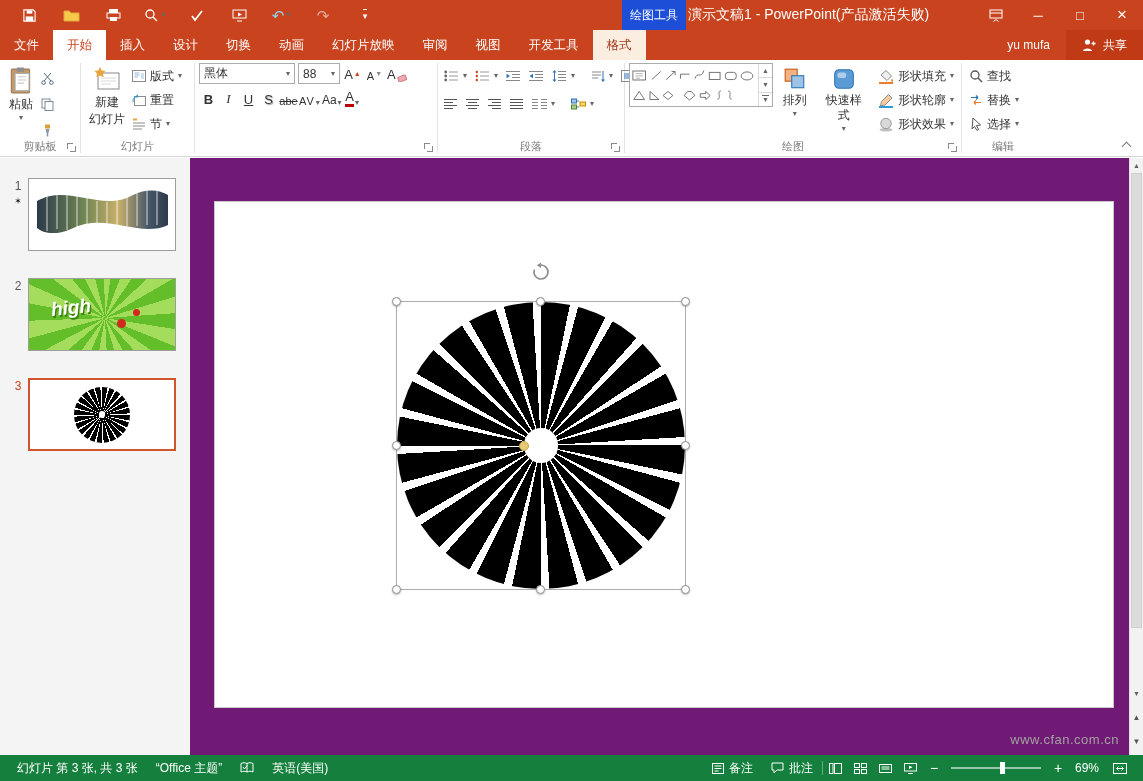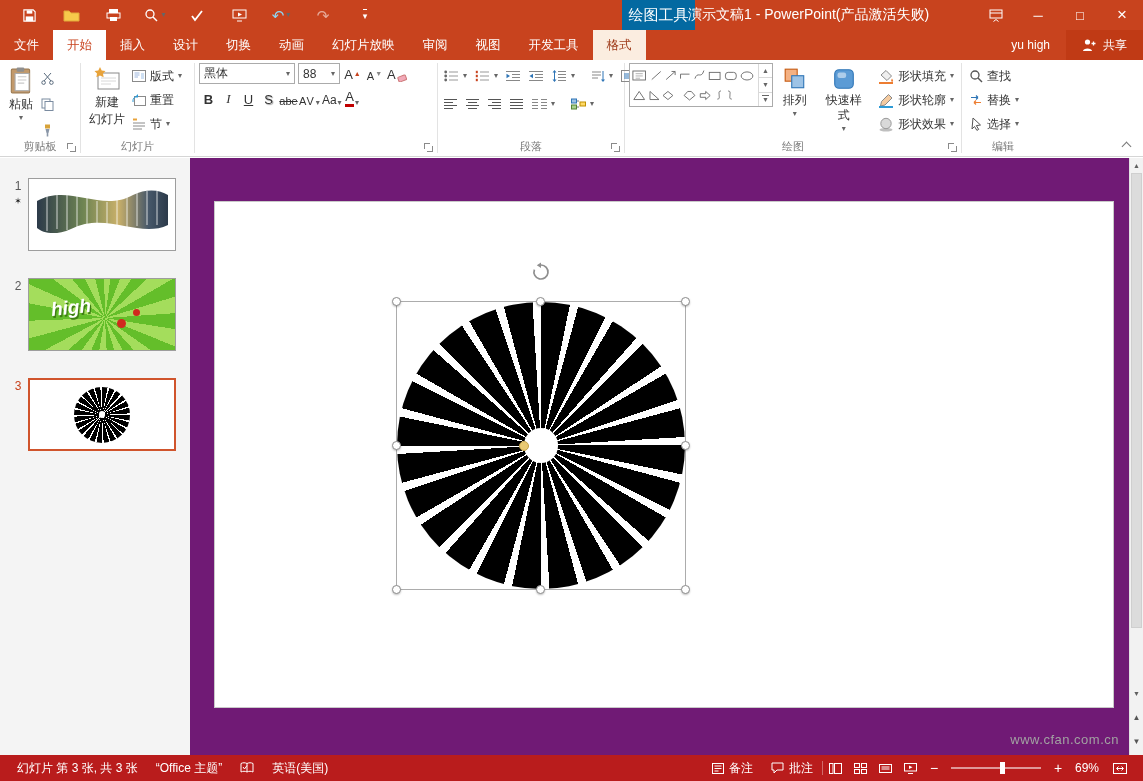--- a/index.html
+++ b/index.html
@@ -4,21 +4,21 @@
 <style>
 *{margin:0;padding:0;box-sizing:border-box}
 body{font-family:"Liberation Sans","DejaVu Sans",sans-serif}
 .app{position:relative;width:1143px;height:781px;overflow:hidden;background:#fff;font-size:12px;color:#333}
 
 
 .titlebar{position:absolute;top:0;left:0;width:100%;height:30px;background:#C8431E;display:flex;align-items:center;color:#fff}
 .qat{display:flex;align-items:center;gap:0;padding-left:8px}
 .qi{width:42px;height:30px;display:flex;align-items:center;justify-content:center;gap:2px}
 .qi svg{display:block}
-.ctxhdr{position:absolute;left:622px;top:0;width:73px;height:30px;background:#0369a1;display:flex;align-items:center;justify-content:center;font-size:15px;color:#fff}
+.ctxhdr{position:absolute;left:622px;top:0;width:64px;height:30px;background:#1d4ed8;display:flex;align-items:center;justify-content:center;font-size:12px;color:#fff}
 .wtitle{position:absolute;left:688px;top:0;height:30px;display:flex;align-items:center;font-size:14px;color:#fff;white-space:nowrap}
 .winctl{position:absolute;right:0;top:0;height:30px;display:flex}
 .winbtn{width:42px;height:30px;display:flex;align-items:center;justify-content:center;font-size:14px;color:#fff}
 .glyph{font-size:13px;line-height:1}
 
 
 .tabrow{position:absolute;top:30px;left:0;width:100%;height:30px;background:#C8431E;display:flex;align-items:stretch;color:#fff}
 .tab{padding:0 14px;display:flex;align-items:center;font-size:12.5px;white-space:nowrap}
 .tab.active{background:#fff;color:#C8431E}
 .tab.ctx{background:#FBEDE0;color:#9E3A19}
@@ -76,21 +76,21 @@
 .h{position:absolute;width:9px;height:9px;border-radius:50%;background:#fff;border:1px solid #8C8C8C;box-shadow:0 1px 2px rgba(0,0,0,.25)}
 .rot{position:absolute;left:calc(50% - 10px);top:-40px;width:20px;height:20px}
 .watermark{position:absolute;right:10px;bottom:8px;font-size:13px;color:#A2A2A2;letter-spacing:.5px}
 
 .vscroll{width:14px;background:#F2F2F2;border-left:1px solid #E2E2E2;position:relative;flex:none}
 .sarr{position:absolute;left:0;width:13px;height:14px;display:flex;align-items:center;justify-content:center;font-size:7px;color:#606060}
 .sthumb{position:absolute;left:1px;width:11px;background:#DCDCDC;border:1px solid #CFCFCF}
 .navbtn{position:absolute;left:0;width:13px;height:22px;display:flex;align-items:center;justify-content:center;font-size:8px;color:#555}
 
 
-.statusbar{position:absolute;left:0;bottom:0;width:100%;height:26px;background:#b91c1c;color:#fff;display:flex;align-items:center;font-size:12px;padding:0 8px;gap:0;white-space:nowrap}
+.statusbar{position:absolute;left:0;bottom:0;width:100%;height:26px;background:#15803d;color:#fff;display:flex;align-items:center;font-size:12px;padding:0 8px;gap:0;white-space:nowrap}
 .sitem{display:flex;align-items:center;gap:5px;padding:0 9px;height:26px}
 .sdiv{width:1px;height:14px;background:rgba(255,255,255,.35)}
 .sright{margin-left:auto;display:flex;align-items:center}
 .ztrack{width:90px;height:2px;background:rgba(255,255,255,.55);position:relative;margin:0 6px}
 .zthumb{position:absolute;left:55%;top:-5px;width:5px;height:12px;background:#fff}
 .zpm{font-size:14px;width:14px;text-align:center}
 </style>
 </head>
 <body>
 
@@ -175,21 +175,21 @@
     <div class="tab">插入</div>
     <div class="tab">设计</div>
     <div class="tab">切换</div>
     <div class="tab">动画</div>
     <div class="tab">幻灯片放映</div>
     <div class="tab">审阅</div>
     <div class="tab">视图</div>
     <div class="tab">开发工具</div>
     <div class="tab ctx">格式</div>
     <div class="tr-right">
-      <div class="user">yu high</div>
+      <div class="user">yu mufa</div>
       <div class="share">
         <svg width="15" height="14" viewBox="0 0 15 14">
             <circle cx="5.5" cy="4" r="2.6" fill="#fff"></circle>
             <path d="M1 13c0-3.5 9-3.5 9 0z" fill="#fff"></path>
             <path d="M11.5 3.5v4M9.5 5.5h4" stroke="#fff" stroke-width="1.3"></path>
           </svg>
         <span>共享</span>
       </div>
     </div>
   </div>

